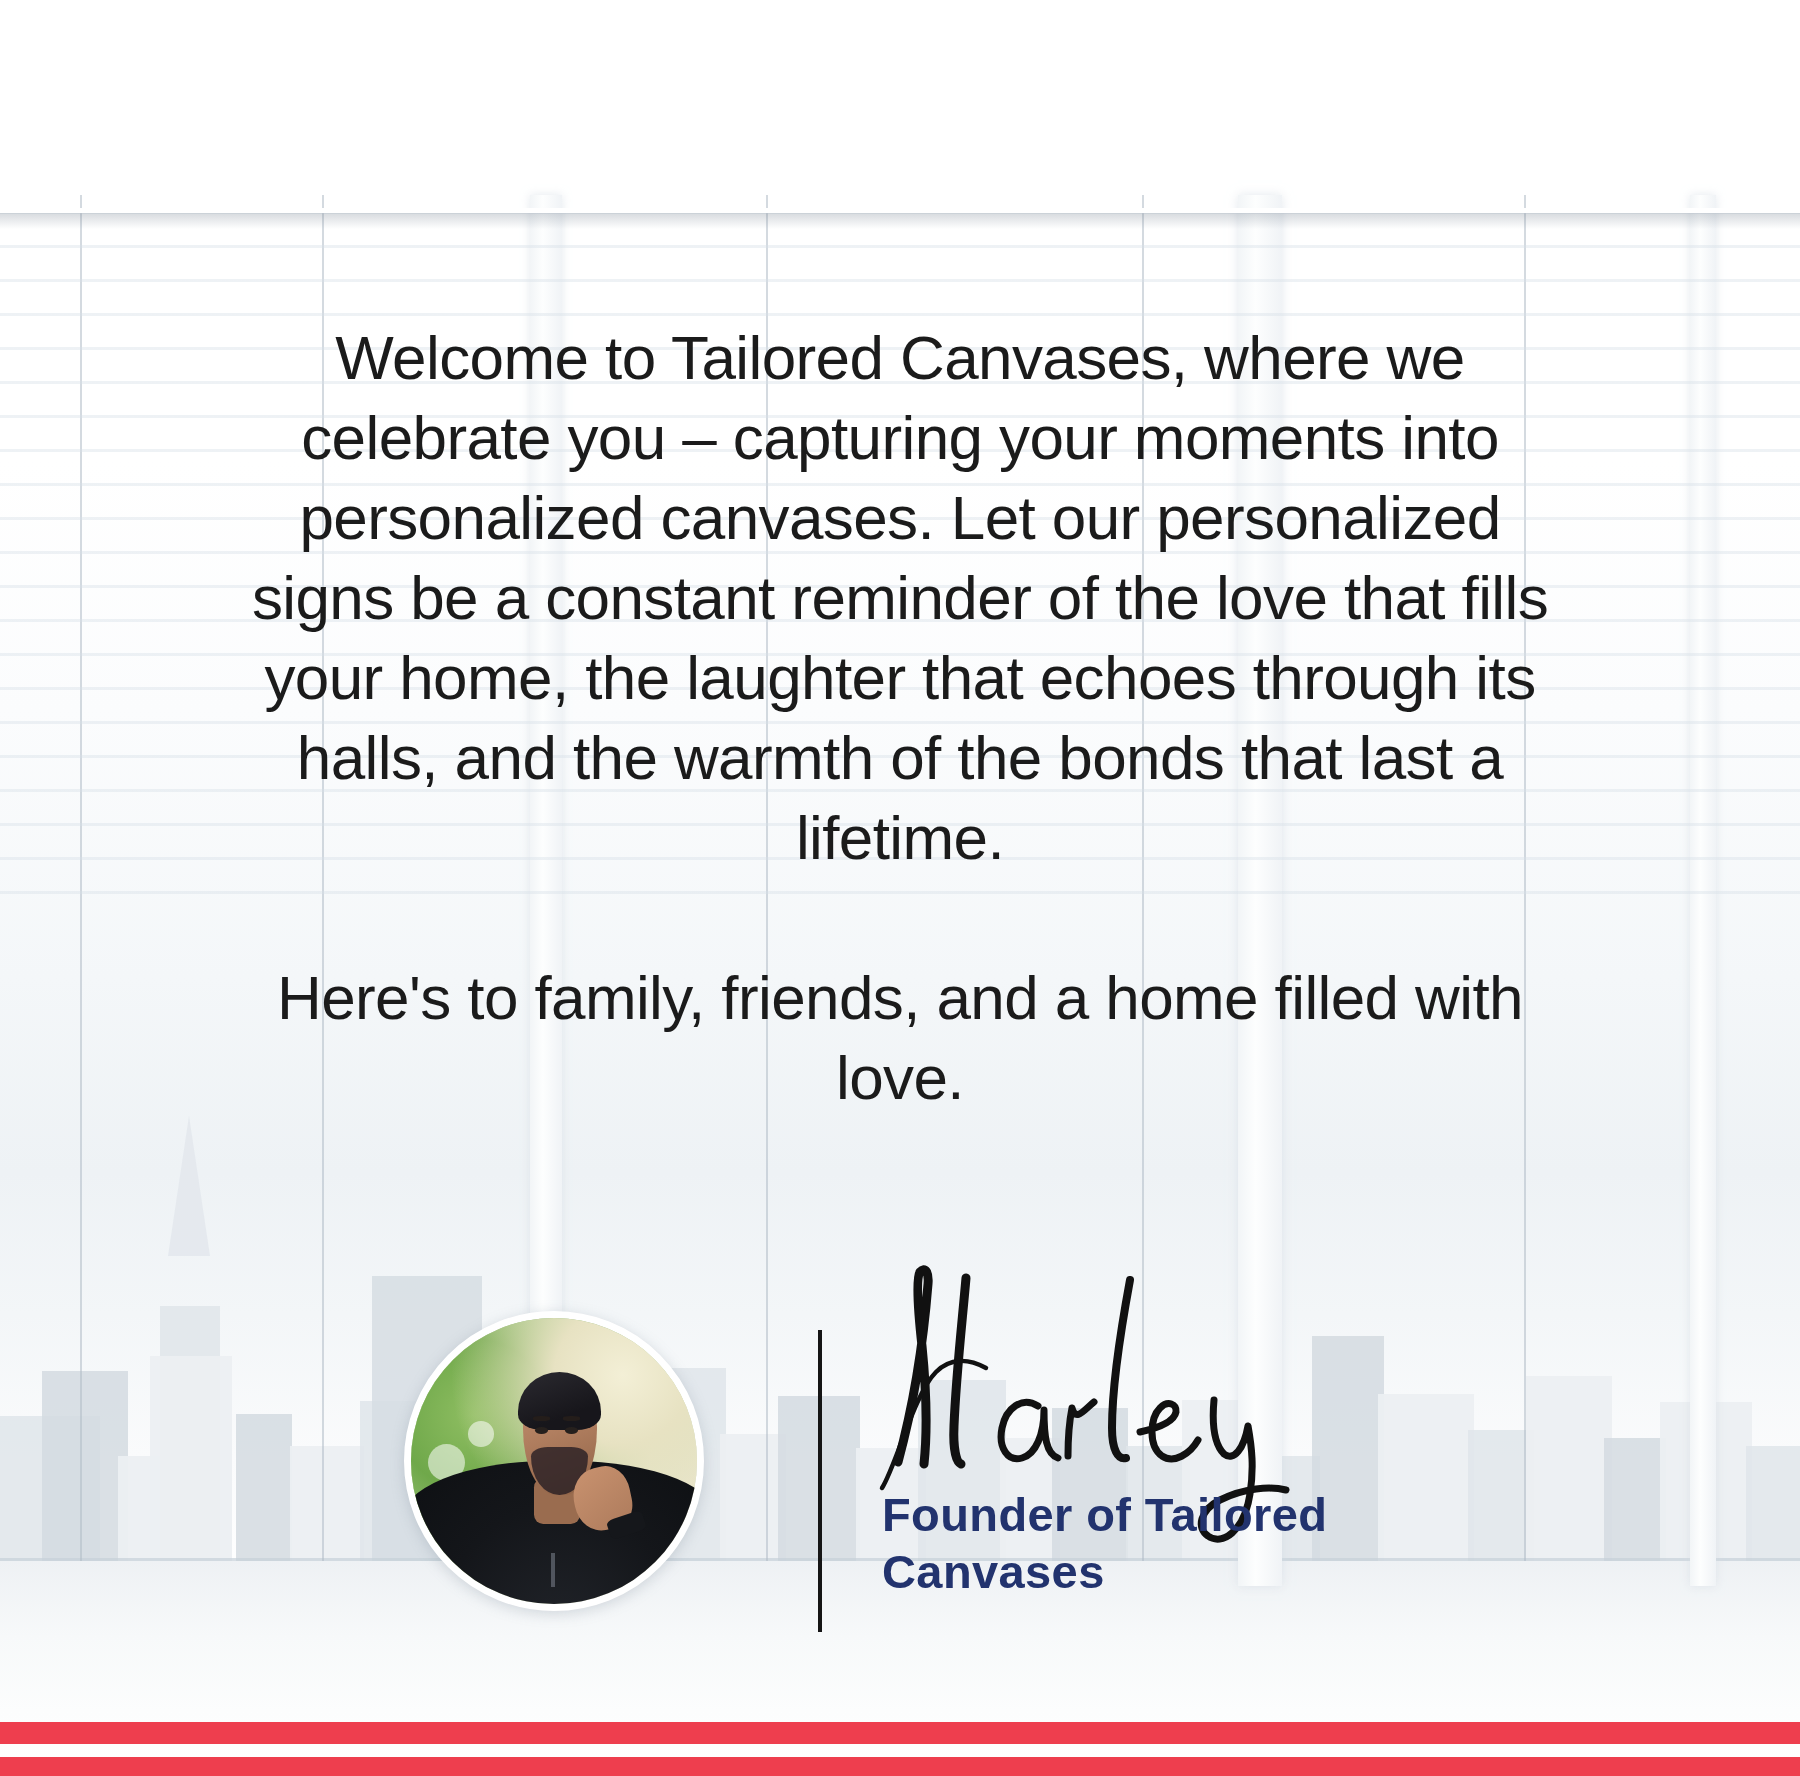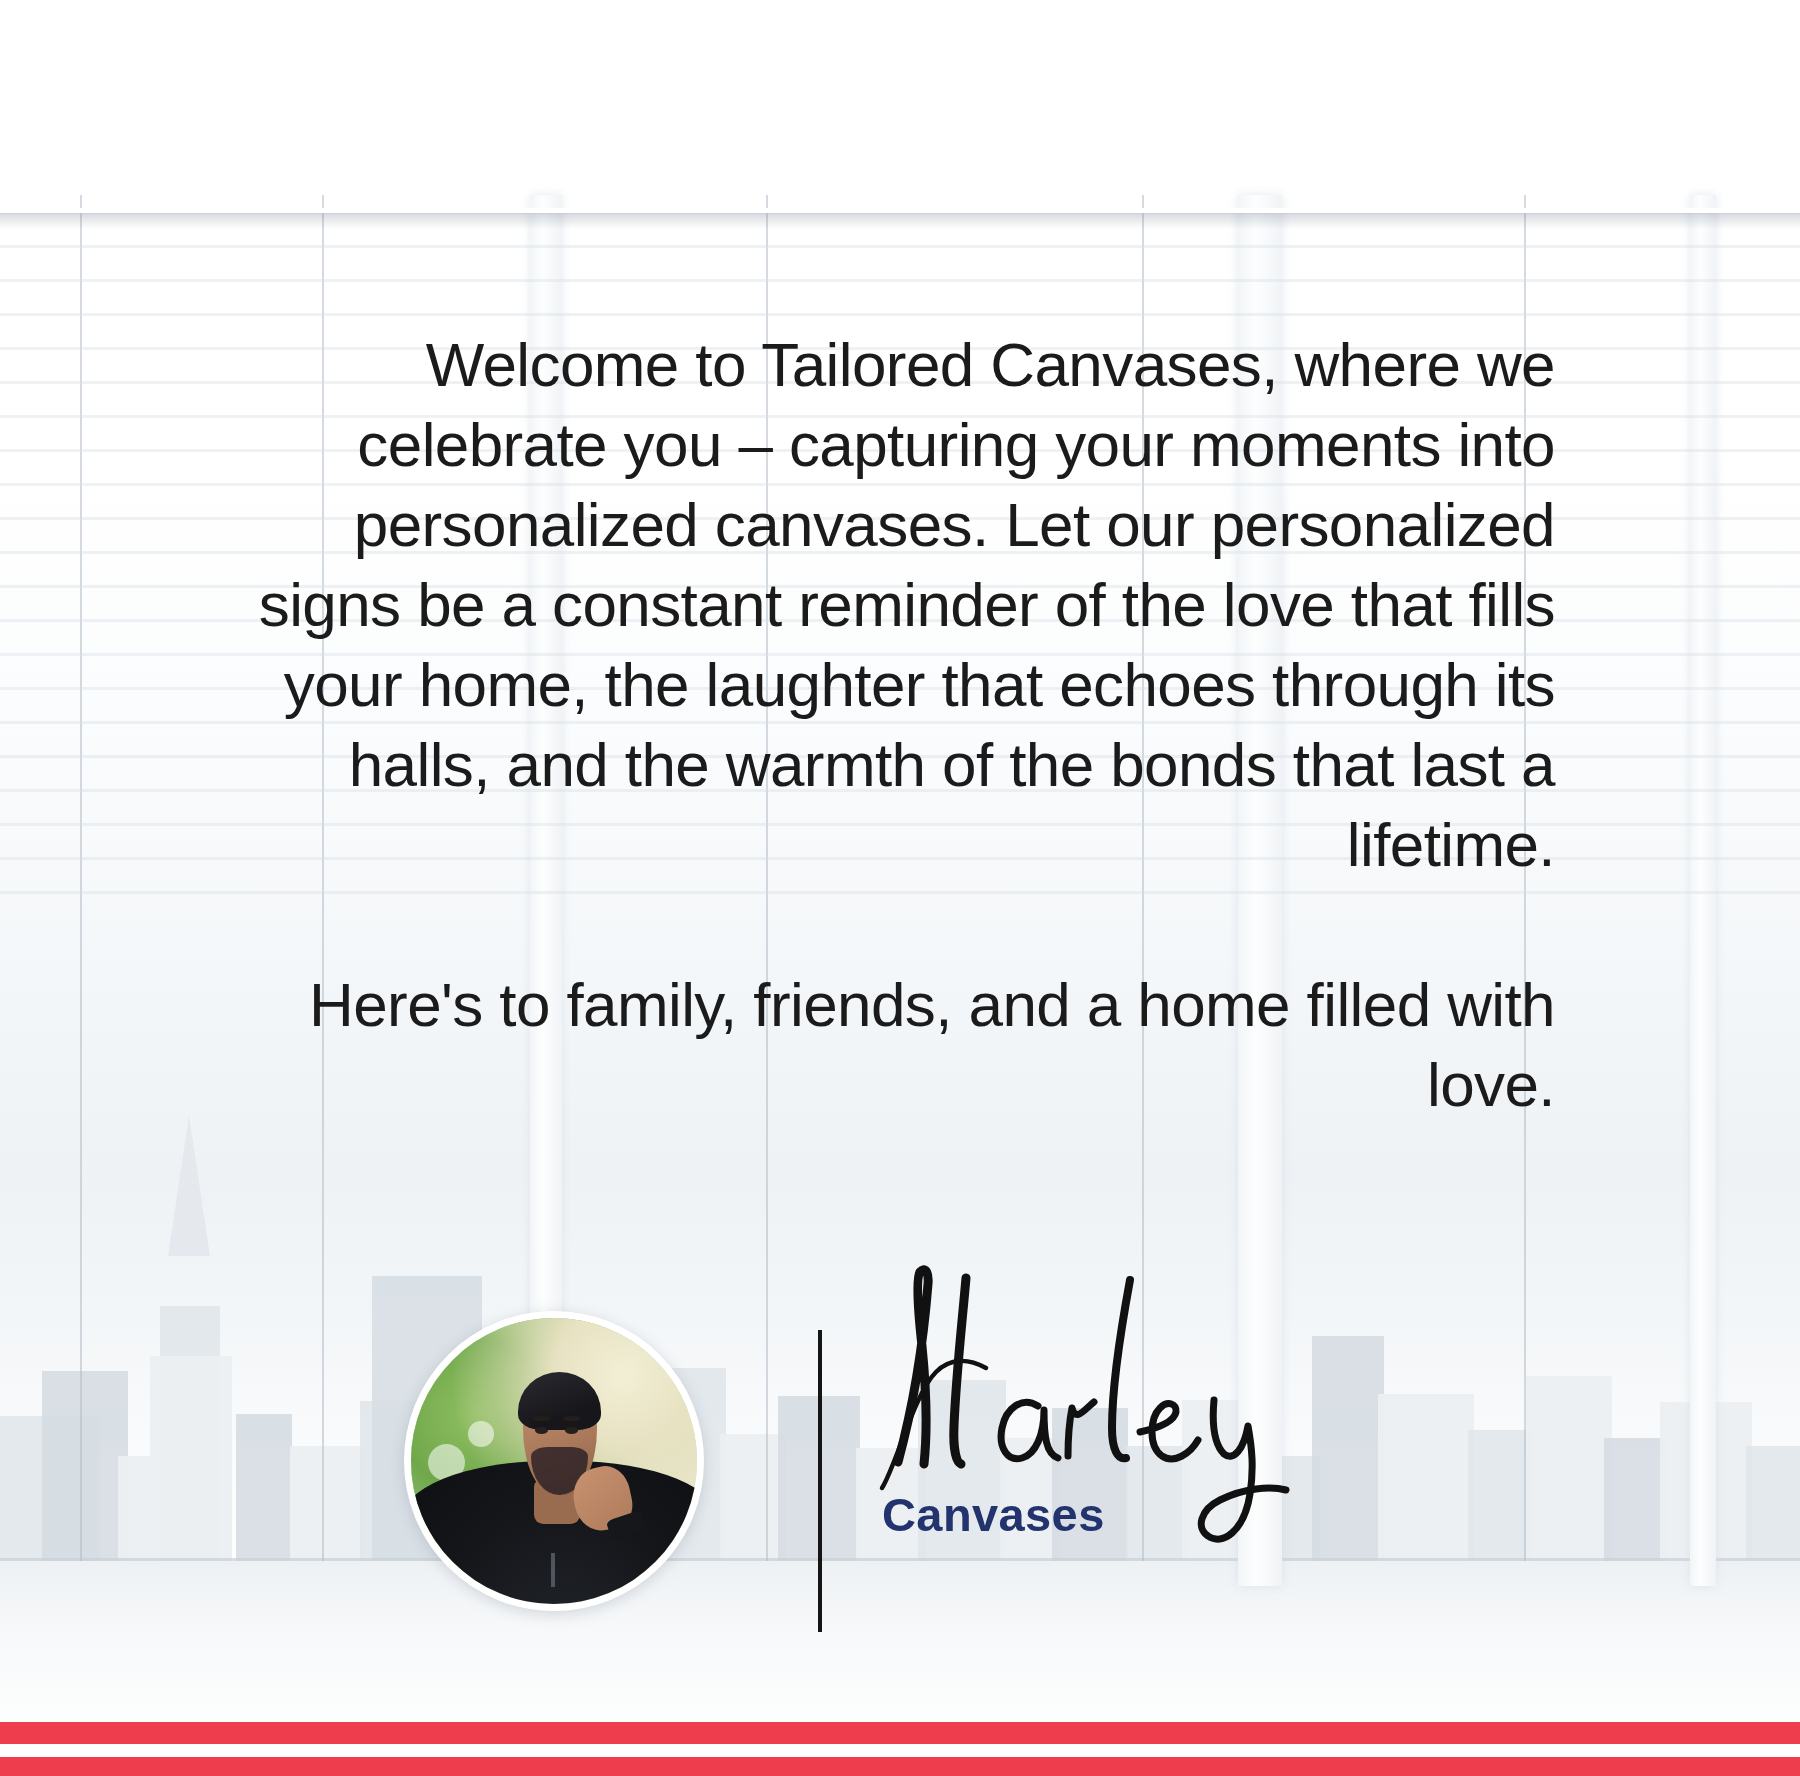--- a/index.html
+++ b/index.html
@@ -108,21 +108,21 @@
   .copy{
     position:absolute;left:230px;top:310px;width:1340px;
     text-align:center;
     color:#1b1b1b;
     font-family:"Liberation Sans", sans-serif;
     font-size:62px;
     line-height:80px;
     font-weight:400;
     letter-spacing:-.6px;
   }
-  .copy p{margin:15px;text-align:right;}
+  .copy p{margin:8px;}
   .copy p + p{margin-top:80px;}
 
   
   .portrait{
     position:absolute;left:404px;top:1311px;
     width:300px;height:300px;border-radius:50%;
     border:7px solid #ffffff;
     box-sizing:border-box;
     overflow:hidden;
     box-shadow:0 3px 14px rgba(120,132,146,.28);
@@ -321,20 +321,21 @@
       <path d="M278 182 C 296 178, 312 172, 314 162 C 315 154, 306 150, 298 158
                C 288 168, 286 196, 300 206 C 312 214, 328 204, 336 190" stroke-width="7"></path>
 
       <path d="M352 150 C 350 172, 352 194, 362 204 C 372 212, 382 198, 386 176
                C 390 198, 392 218, 388 244 C 382 282, 360 296, 346 286
                C 334 278, 338 260, 358 250 C 382 238, 408 236, 424 240" stroke-width="7"></path>
     </svg>
   </div>
 
   <div class="founder">
+    <div>Founder of Tailored</div>
     <div>Canvases</div>
   </div>
 
   <div class="bar bar-top"></div>
   <div class="bar-gap"></div>
   <div class="bar bar-bottom"></div>
 
 </div>
 
 </body></html>

